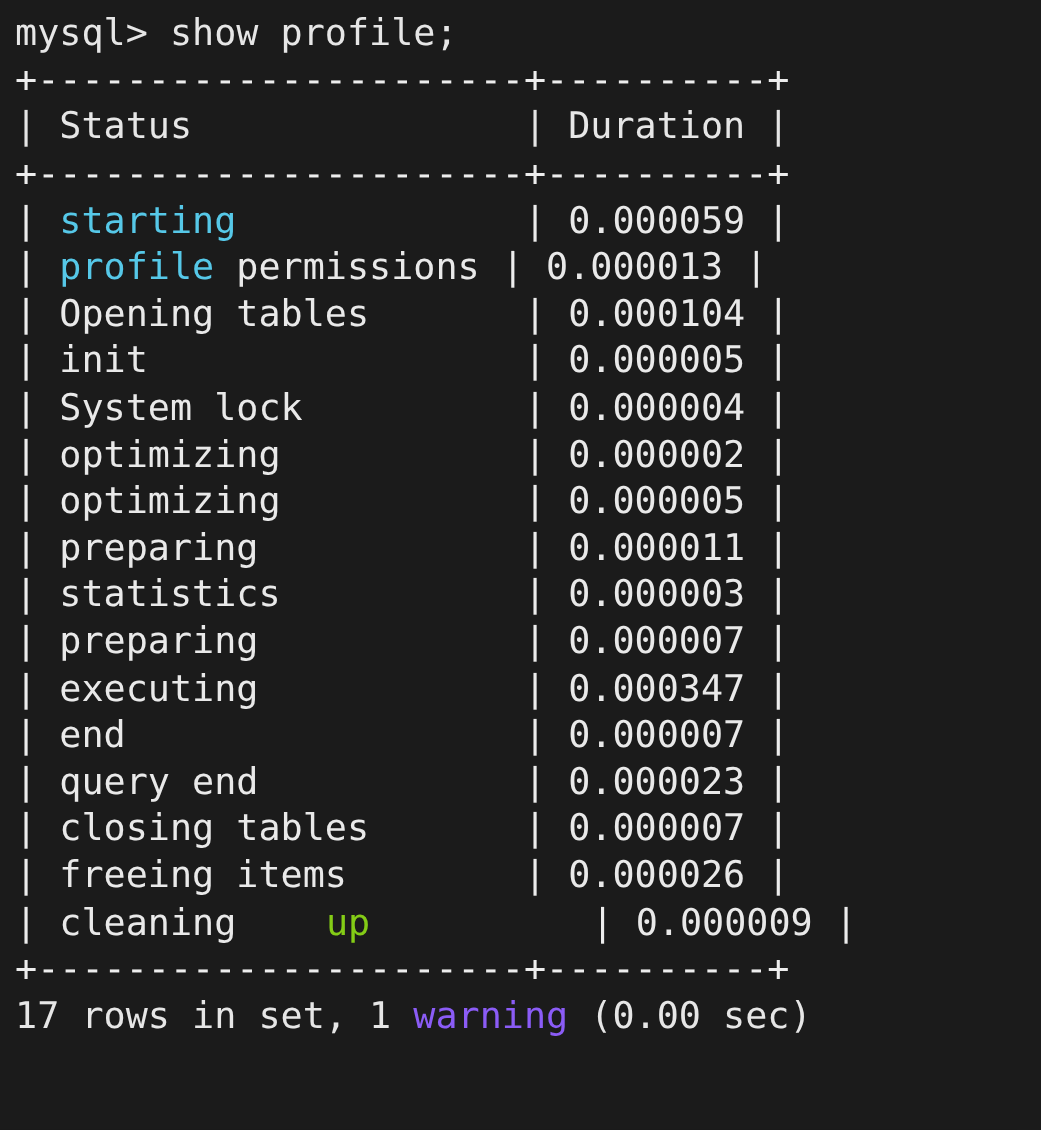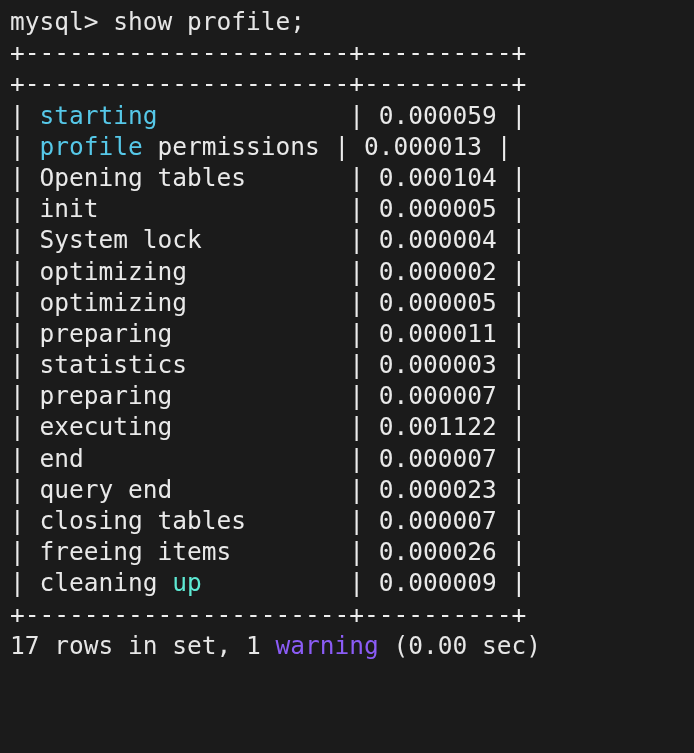--- a/index.html
+++ b/index.html
@@ -27,49 +27,50 @@
     -webkit-font-smoothing: antialiased;
   }
   .line {
     white-space: pre;
     height: 31.2px;
     display: block;
     font-variant-ligatures: none;
   }
   .fg-default { color: #e9e9e9; }
   .fg-cyan    { color: #56c8e8; }
-  .fg-green   { color: #5eead4; }
+  .fg-green   { color: #84cc16; margin-left: 45px; }
   .fg-yellow  { color: #8b5cf6; }
   .rule       { color: #ededed; }
   .bar        { color: #ededed; }
 </style>
 </head>
 <body>
 
 <div id="terminal">
 
   <div class="line"><span>mysql&gt; show profile;</span></div>
 
   <div class="line rule">+----------------------+----------+</div>
 
+  <div class="line"><span>| Status               | Duration |</span></div>
 
   <div class="line rule">+----------------------+----------+</div>
 
   <div id="table-body">
       <div class="line"><span class="bar">| </span><span class="fg-cyan">starting</span><span class="fg-default">            </span><span class="bar"> | </span><span class="fg-default">0.000059</span><span class="bar"> |</span></div>
       <div class="line"><span class="bar">| </span><span class="fg-cyan">profile</span><span class="fg-default"> permissions</span><span class="fg-default"></span><span class="bar"> | </span><span class="fg-default">0.000013</span><span class="bar"> |</span></div>
       <div class="line"><span class="bar">| </span><span class="fg-default">Opening tables      </span><span class="bar"> | </span><span class="fg-default">0.000104</span><span class="bar"> |</span></div>
       <div class="line"><span class="bar">| </span><span class="fg-default">init                </span><span class="bar"> | </span><span class="fg-default">0.000005</span><span class="bar"> |</span></div>
       <div class="line"><span class="bar">| </span><span class="fg-default">System lock         </span><span class="bar"> | </span><span class="fg-default">0.000004</span><span class="bar"> |</span></div>
       <div class="line"><span class="bar">| </span><span class="fg-default">optimizing          </span><span class="bar"> | </span><span class="fg-default">0.000002</span><span class="bar"> |</span></div>
       <div class="line"><span class="bar">| </span><span class="fg-default">optimizing          </span><span class="bar"> | </span><span class="fg-default">0.000005</span><span class="bar"> |</span></div>
       <div class="line"><span class="bar">| </span><span class="fg-default">preparing           </span><span class="bar"> | </span><span class="fg-default">0.000011</span><span class="bar"> |</span></div>
       <div class="line"><span class="bar">| </span><span class="fg-default">statistics          </span><span class="bar"> | </span><span class="fg-default">0.000003</span><span class="bar"> |</span></div>
       <div class="line"><span class="bar">| </span><span class="fg-default">preparing           </span><span class="bar"> | </span><span class="fg-default">0.000007</span><span class="bar"> |</span></div>
-      <div class="line"><span class="bar">| </span><span class="fg-default">executing           </span><span class="bar"> | </span><span class="fg-default">0.001122</span><span class="bar"> |</span></div>
+      <div class="line"><span class="bar">| </span><span class="fg-default">executing           </span><span class="bar"> | </span><span class="fg-default">0.000347</span><span class="bar"> |</span></div>
       <div class="line"><span class="bar">| </span><span class="fg-default">end                 </span><span class="bar"> | </span><span class="fg-default">0.000007</span><span class="bar"> |</span></div>
       <div class="line"><span class="bar">| </span><span class="fg-default">query end           </span><span class="bar"> | </span><span class="fg-default">0.000023</span><span class="bar"> |</span></div>
       <div class="line"><span class="bar">| </span><span class="fg-default">closing tables      </span><span class="bar"> | </span><span class="fg-default">0.000007</span><span class="bar"> |</span></div>
       <div class="line"><span class="bar">| </span><span class="fg-default">freeing items       </span><span class="bar"> | </span><span class="fg-default">0.000026</span><span class="bar"> |</span></div>
       <div class="line"><span class="bar">| </span><span class="fg-default">cleaning </span><span class="fg-green">up</span><span class="fg-default">         </span><span class="bar"> | </span><span class="fg-default">0.000009</span><span class="bar"> |</span></div>
     </div>
 
   <div class="line rule">+----------------------+----------+</div>
 
   <div class="line"><span>17 rows in set, 1 </span><span class="fg-yellow">warning</span><span> (0.00 sec)</span></div>

